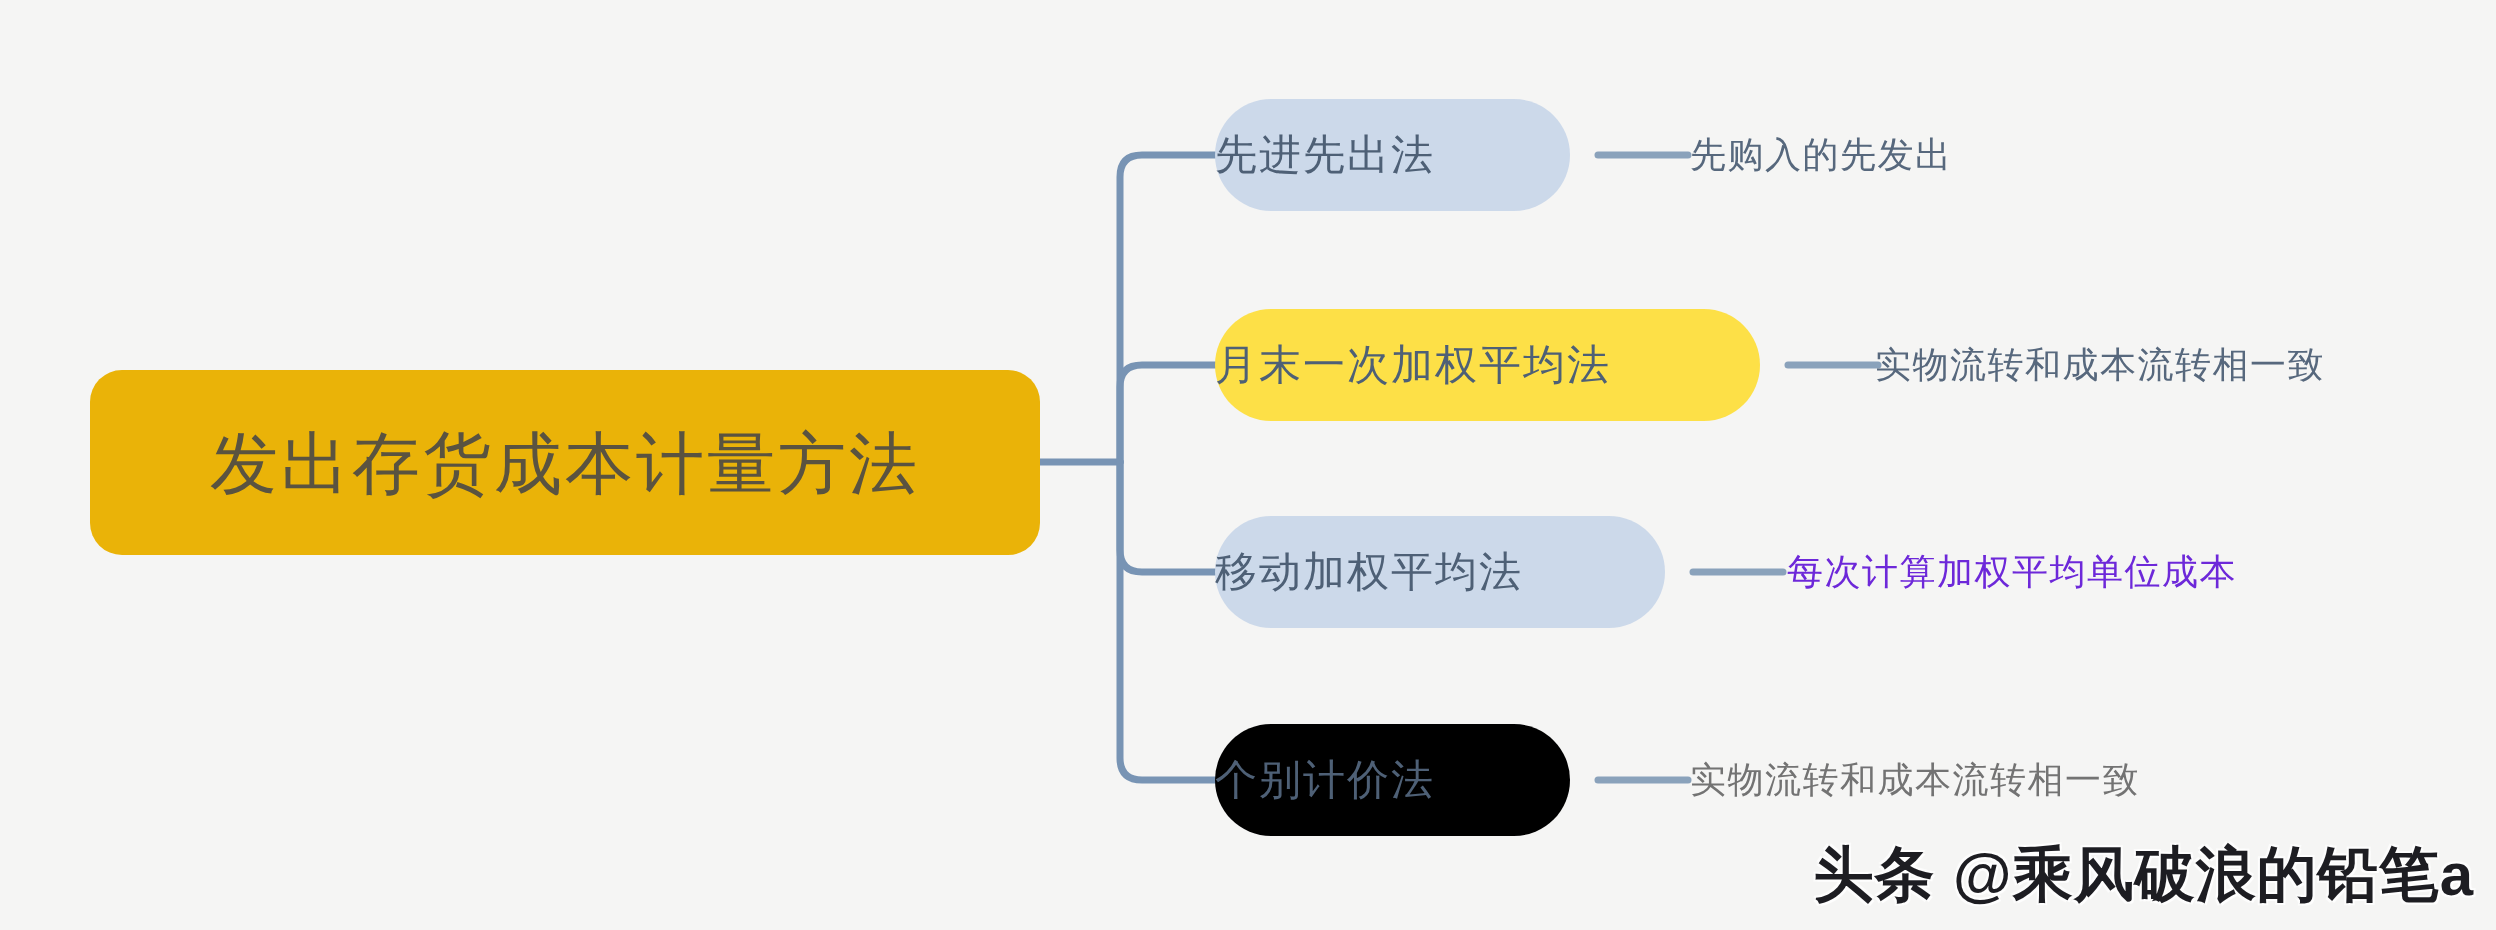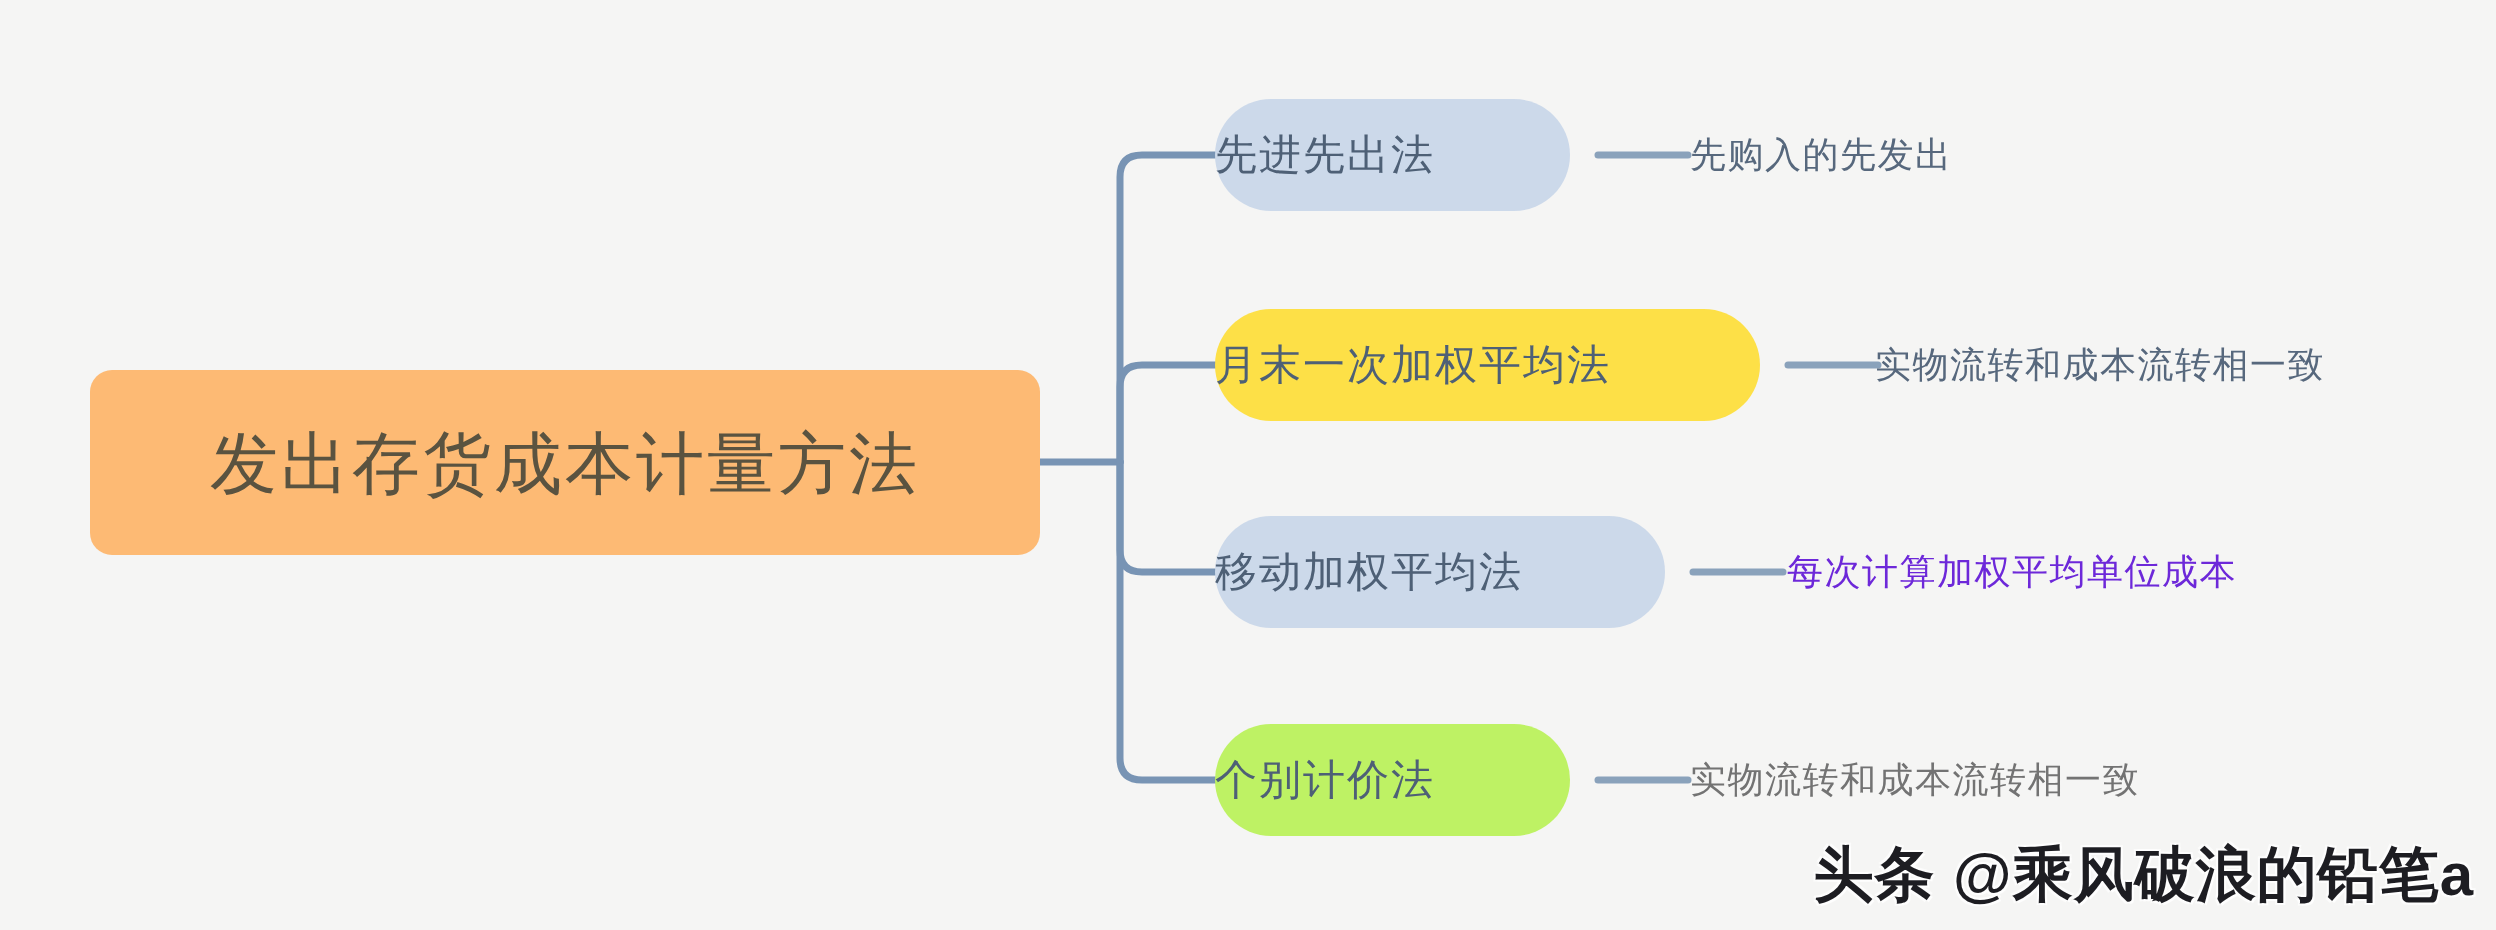--- a/index.html
+++ b/index.html
@@ -32,22 +32,22 @@
     z-index: 1;
   }
 
   
   .root-node {
     position: absolute;
     left: 90px;
     top: 370px;
     width: 950px;
     height: 185px;
-    background: #fdba74;
-    border-radius: 22px;
+    background: #eab308;
+    border-radius: 32px;
     display: flex;
     align-items: center;
     justify-content: center;
     z-index: 3;
   }
   .root-node-label {
     font-size: 68px;
     font-weight: 400;
     color: #5a5340;
     letter-spacing: 3px;
@@ -138,21 +138,21 @@
       </div>
       <div class="leaf-text" style="left: 1690px; top: 155px; color: rgb(87, 104, 125);">先购入的先发出</div>
       <div class="branch-node" style="left: 1215px; width: 545px; top: 309px; background: #fde047;">
         <span class="branch-node-label" style="color: rgb(78, 96, 118);">月末一次加权平均法</span>
       </div>
       <div class="leaf-text" style="left: 1875px; top: 365px; color: rgb(87, 104, 125);">实物流转和成本流转相一致</div>
       <div class="branch-node" style="left: 1215px; width: 450px; top: 516px; background: rgb(204, 217, 234);">
         <span class="branch-node-label" style="color: rgb(78, 96, 118);">移动加权平均法</span>
       </div>
       <div class="leaf-text" style="left: 1787px; top: 572px; color: #6d28d9; font-family: Liberation Serif, serif;">每次计算加权平均单位成本</div>
-      <div class="branch-node" style="left: 1215px; width: 355px; top: 724px; background: #bef264;">
+      <div class="branch-node" style="left: 1215px; width: 355px; top: 724px; background: #000000;">
         <span class="branch-node-label" style="color: rgb(78, 96, 118);">个别计价法</span>
       </div>
       <div class="leaf-text" style="left: 1690px; top: 780px; color: #737373;">实物流转和成本流转相一致</div>
     </div>
 
   <div class="watermark">头条 @乘风破浪的铅笔a</div>
 
 </div>
 
 </body></html>

